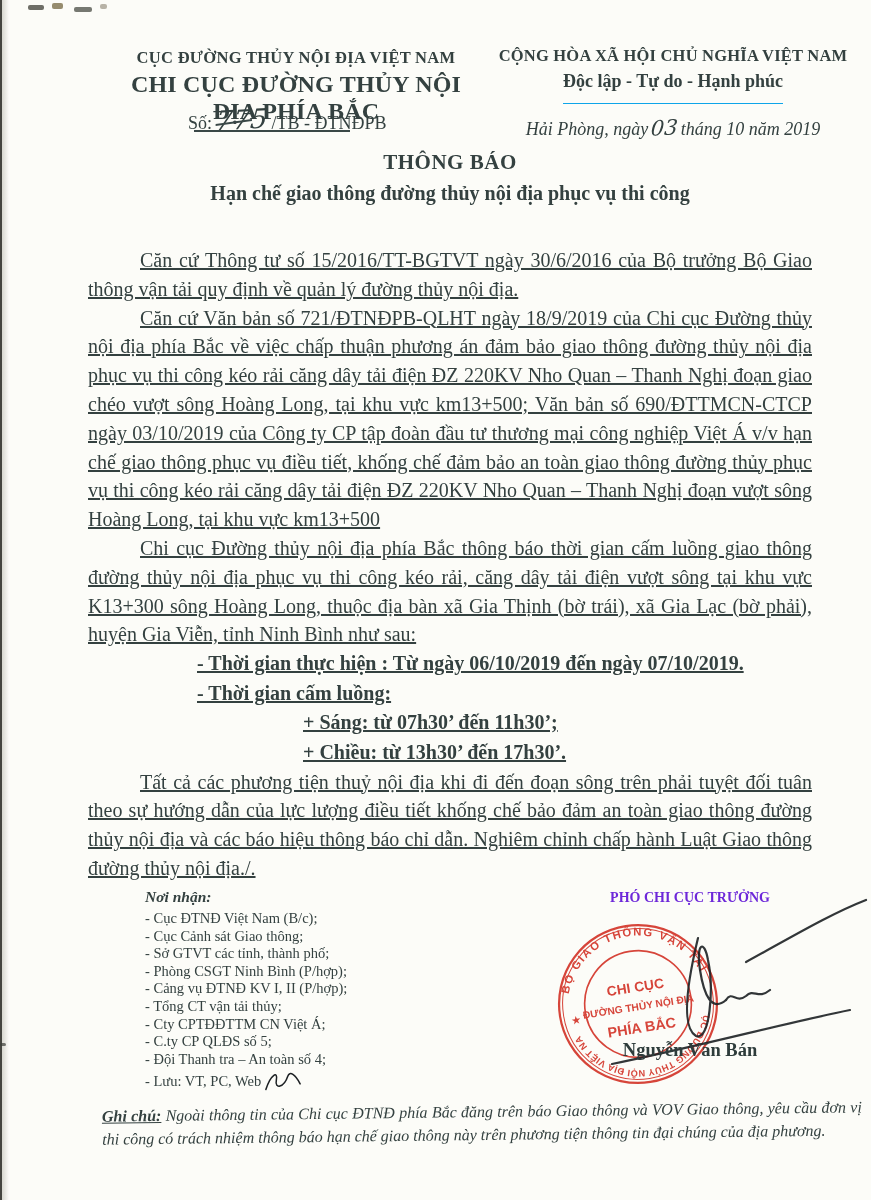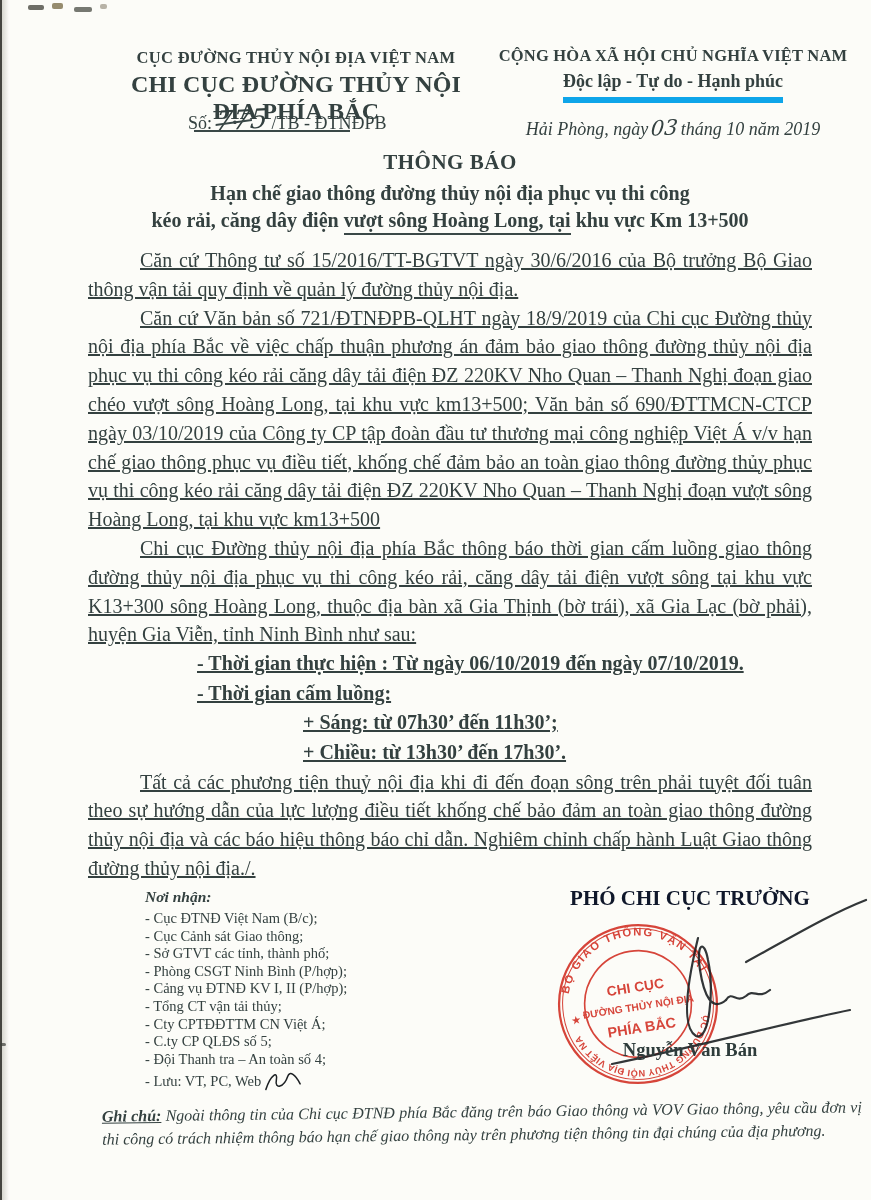--- a/index.html
+++ b/index.html
@@ -11,21 +11,21 @@
   .edge-soft{position:absolute;left:2px;top:0;width:7px;height:100%;background:linear-gradient(90deg,#b9b9ae,rgba(255,255,255,0));opacity:.55;}
   .speck{position:absolute;border-radius:2px;}
 
   
   .hdr-left{position:absolute;left:112px;top:48px;width:368px;text-align:center;}
   .hdr-left .org-parent{font-size:16.5px;font-weight:600;letter-spacing:.3px;}
   .hdr-left .org-name{font-size:24px;font-weight:bold;margin-top:3px;letter-spacing:.2px;}
   .hdr-left .u{width:156px;height:0;border-bottom:2px solid #3a4847;margin:5px auto 0 3px;margin-left:82px;}
   .hdr-right{position:absolute;left:487px;top:46px;width:372px;text-align:center;}
   .hdr-right .national{font-size:16.5px;font-weight:bold;letter-spacing:.2px;}
-  .hdr-right .motto{font-size:18px;font-weight:bold;margin-top:5px;display:inline-block;border-bottom:6px solid #0ea5e9;padding-bottom:5px;}
+  .hdr-right .motto{font-size:18px;font-weight:bold;margin-top:5px;display:inline-block;border-bottom:1px solid #0ea5e9;padding-bottom:11px;}
 
   .doc-no{position:absolute;left:188px;top:110px;font-size:18px;}
   .hand{font-family:"DejaVu Serif",serif;font-style:italic;font-size:27px;display:inline-block;transform:skewX(-8deg) rotate(-3deg);position:relative;margin:0 4px;line-height:20px;}
   .hand.num::after{content:"";position:absolute;left:0;top:54%;width:70%;height:2px;background:#3a4847;transform:rotate(-5deg);}
   .place-date{position:absolute;left:487px;top:118px;width:372px;text-align:center;font-size:18px;font-style:italic;}
   .hand.day{font-size:21px;margin:0 3px;}
 
   
   .title{position:absolute;left:88px;top:150px;width:724px;text-align:center;}
   .title .head{font-size:21px;font-weight:bold;letter-spacing:.5px;}
@@ -39,21 +39,21 @@
   .it-dash{margin-left:109px;}
   .it-plus{margin-left:215px;}
 
   
   .recipients{position:absolute;left:145px;top:888px;width:300px;}
   .recipients .rh{font-size:15.5px;font-weight:bold;font-style:italic;margin-bottom:4px;}
   .recipients .ri{font-size:14.5px;line-height:17.6px;}
   .web-squiggle{vertical-align:-8px;margin-left:2px;}
 
   .signblock{position:absolute;left:520px;top:886px;width:340px;text-align:center;}
-  .signblock .t{font-size:21px;font-weight:bold;line-height:24px;color:#0f172a;}
+  .signblock .t{font-size:14px;font-weight:bold;line-height:24px;color:#6d28d9;}
   .signer{position:absolute;left:520px;top:1040px;width:340px;text-align:center;font-size:18.5px;font-weight:bold;color:#2e3c3b;}
 
   .stamp{position:absolute;left:556px;top:922px;width:164px;height:164px;transform:rotate(-9deg);opacity:.93;}
   .sig-strokes{position:absolute;left:550px;top:878px;width:321px;height:205px;}
 
   .note{position:absolute;left:102px;top:1100px;width:760px;font-style:italic;font-size:16px;line-height:23px;transform:rotate(-.7deg);text-align:justify;}
   .note .lbl{font-weight:bold;text-decoration:underline;}
 </style>
 </head>
 <body>
@@ -79,21 +79,20 @@
   </div>
 
   <div class="doc-no"><span>Số:</span><span class="hand num">775</span><span>/TB - ĐTNĐPB</span></div>
 
   <div class="place-date"><span>Hải Phòng, ngày</span><span class="hand day">03</span><span>tháng 10 năm 2019</span></div>
 
   <div class="title">
     <div class="head">THÔNG BÁO</div>
     <div class="sub">
       <div>Hạn chế giao thông đường thủy nội địa phục vụ thi công</div>
-      <div><span>kéo rải, căng dây điện </span><span class="ul-part">vượt sông Hoàng Long, tại</span><span> khu vực Km 13+500</span></div>
     </div>
   </div>
 
   <div class="bodytext">
     <p>Căn cứ Thông tư số 15/2016/TT-BGTVT ngày 30/6/2016 của Bộ trưởng Bộ Giao thông vận tải quy định về quản lý đường thủy nội địa.</p>
     <p>Căn cứ Văn bản số 721/ĐTNĐPB-QLHT ngày 18/9/2019 của Chi cục Đường thủy nội địa phía Bắc về việc chấp thuận phương án đảm bảo giao thông đường thủy nội địa phục vụ thi công kéo rải căng dây tải điện ĐZ 220KV Nho Quan – Thanh Nghị đoạn giao chéo vượt sông Hoàng Long, tại khu vực km13+500; Văn bản số 690/ĐTTMCN-CTCP ngày 03/10/2019 của Công ty CP tập đoàn đầu tư thương mại công nghiệp Việt Á v/v hạn chế giao thông phục vụ điều tiết, khống chế đảm bảo an toàn giao thông đường thủy phục vụ thi công kéo rải căng dây tải điện ĐZ 220KV Nho Quan – Thanh Nghị đoạn vượt sông Hoàng Long, tại khu vực km13+500</p>
     <p>Chi cục Đường thủy nội địa phía Bắc thông báo thời gian cấm luồng giao thông đường thủy nội địa phục vụ thi công kéo rải, căng dây tải điện vượt sông tại khu vực K13+300 sông Hoàng Long, thuộc địa bàn xã Gia Thịnh (bờ trái), xã Gia Lạc (bờ phải), huyện Gia Viễn, tỉnh Ninh Bình như sau:</p>
     <div class="bo it-dash">- Thời gian thực hiện : Từ ngày 06/10/2019 đến ngày 07/10/2019.</div>
     <div class="bo it-dash">- Thời gian cấm luồng:</div>
     <div class="bo it-plus">+ Sáng: từ 07h30’ đến 11h30’;</div>

